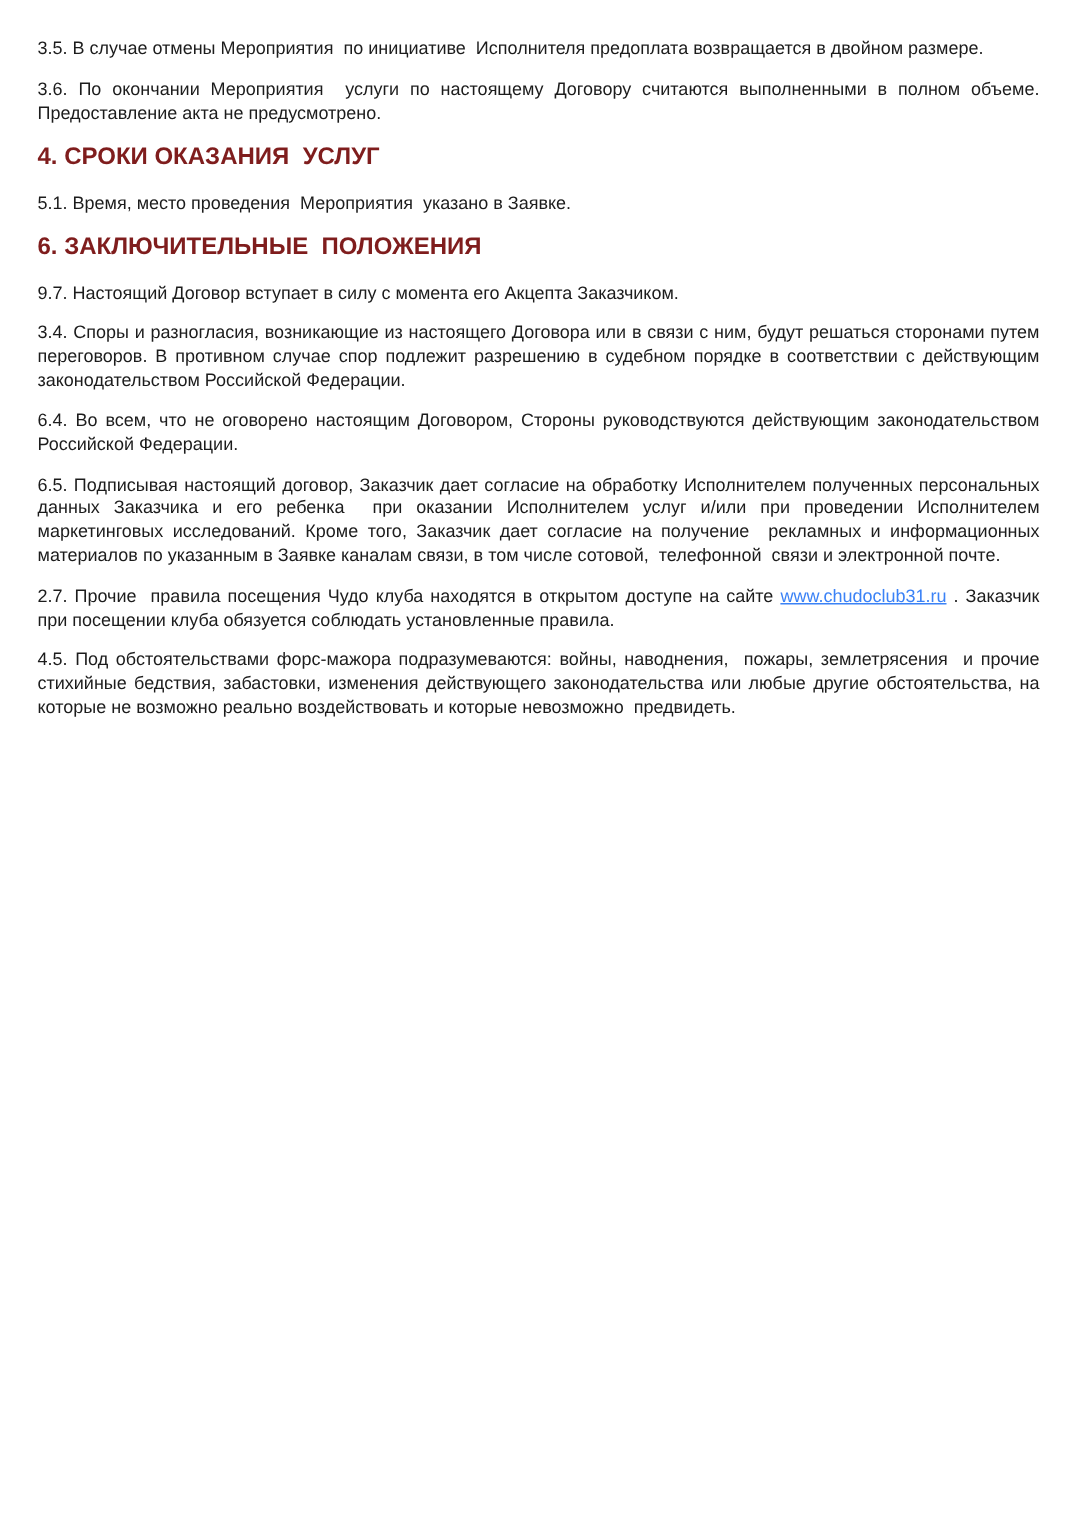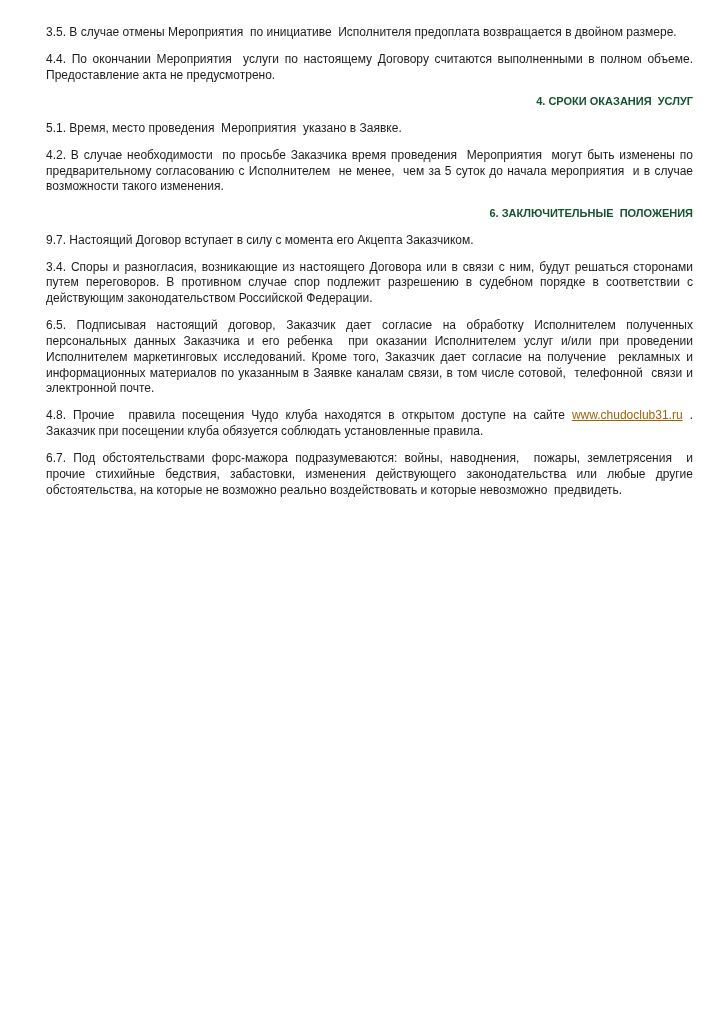--- a/index.html
+++ b/index.html
@@ -9,72 +9,72 @@
   }
   body {
     width: 724px;
     height: 1024px;
     font-family: "Liberation Sans", sans-serif;
   }
   .page {
     box-sizing: border-box;
     width: 724px;
     height: 884px;
-    padding: 25px 31px 0 46px;
+    padding: 25px 31px 0 25px;
     background: #ffffff;
     color: #1c1c1c;
     overflow: hidden;
   }
   .para {
     margin: 0 0 11px 0;
     font-size: 12px;
     line-height: 1.32;
     text-align: justify;
     white-space: pre-wrap;
     color: #1c1c1c;
   }
   .heading {
     margin: 1px 0 12px 0;
-    font-size: 11px;
+    font-size: 16px;
     line-height: 1.32;
     font-weight: bold;
-    text-align: right;
+    text-align: left;
     white-space: pre-wrap;
-    color: #14532d;
+    color: #7f1d1d;
   }
   .link {
-    color: #a16207;
+    color: #3b82f6;
     text-decoration: underline;
     cursor: pointer;
   }
 </style>
 </head>
 <body>
 
 <div class="page">
 
   <p class="para">3.5. В случае отмены Мероприятия  по инициативе  Исполнителя предоплата возвращается в двойном размере.</p>
 
-  <p class="para">4.4. По окончании Мероприятия  услуги по настоящему Договору считаются выполненными в полном объеме.  Предоставление акта не предусмотрено.</p>
+  <p class="para">3.6. По окончании Мероприятия  услуги по настоящему Договору считаются выполненными в полном объеме.  Предоставление акта не предусмотрено.</p>
 
   <h2 class="heading">4. СРОКИ ОКАЗАНИЯ  УСЛУГ</h2>
 
   <p class="para">5.1. Время, место проведения  Мероприятия  указано в Заявке.</p>
 
-  <p class="para">4.2. В случае необходимости  по просьбе Заказчика время проведения  Мероприятия  могут быть изменены по предварительному согласованию с Исполнителем  не менее,  чем за 5 суток до начала мероприятия  и в случае возможности такого изменения.</p>
 
 
 
   <h2 class="heading">6. ЗАКЛЮЧИТЕЛЬНЫЕ  ПОЛОЖЕНИЯ</h2>
 
   <p class="para">9.7. Настоящий Договор вступает в силу с момента его Акцепта Заказчиком.</p>
 
   <p class="para">3.4. Споры и разногласия, возникающие из настоящего Договора или в связи с ним, будут решаться сторонами путем переговоров. В противном случае спор подлежит разрешению в судебном порядке в соответствии с действующим законодательством Российской Федерации.</p>
 
 
+  <p class="para">6.4. Во всем, что не оговорено настоящим Договором, Стороны руководствуются действующим законодательством Российской Федерации.</p>
 
   <p class="para">6.5. Подписывая настоящий договор, Заказчик дает согласие на обработку Исполнителем полученных персональных данных Заказчика и его ребенка  при оказании Исполнителем услуг и/или при проведении Исполнителем маркетинговых исследований. Кроме того, Заказчик дает согласие на получение  рекламных и информационных материалов по указанным в Заявке каналам связи, в том числе сотовой,  телефонной  связи и электронной почте.</p>
 
-  <p class="para"><span>4.8. Прочие  правила посещения Чудо клуба находятся в открытом доступе на сайте </span><a href="#" class="link">www.chudoclub31.ru</a><span> . Заказчик при посещении клуба обязуется соблюдать установленные правила.</span></p>
+  <p class="para"><span>2.7. Прочие  правила посещения Чудо клуба находятся в открытом доступе на сайте </span><a href="#" class="link">www.chudoclub31.ru</a><span> . Заказчик при посещении клуба обязуется соблюдать установленные правила.</span></p>
 
-  <p class="para">6.7. Под обстоятельствами форс-мажора подразумеваются: войны, наводнения,  пожары, землетрясения  и прочие стихийные бедствия, забастовки, изменения действующего законодательства или любые другие обстоятельства, на которые не возможно реально воздействовать и которые невозможно  предвидеть.</p>
+  <p class="para">4.5. Под обстоятельствами форс-мажора подразумеваются: войны, наводнения,  пожары, землетрясения  и прочие стихийные бедствия, забастовки, изменения действующего законодательства или любые другие обстоятельства, на которые не возможно реально воздействовать и которые невозможно  предвидеть.</p>
 
 </div>
 
 </body></html>

